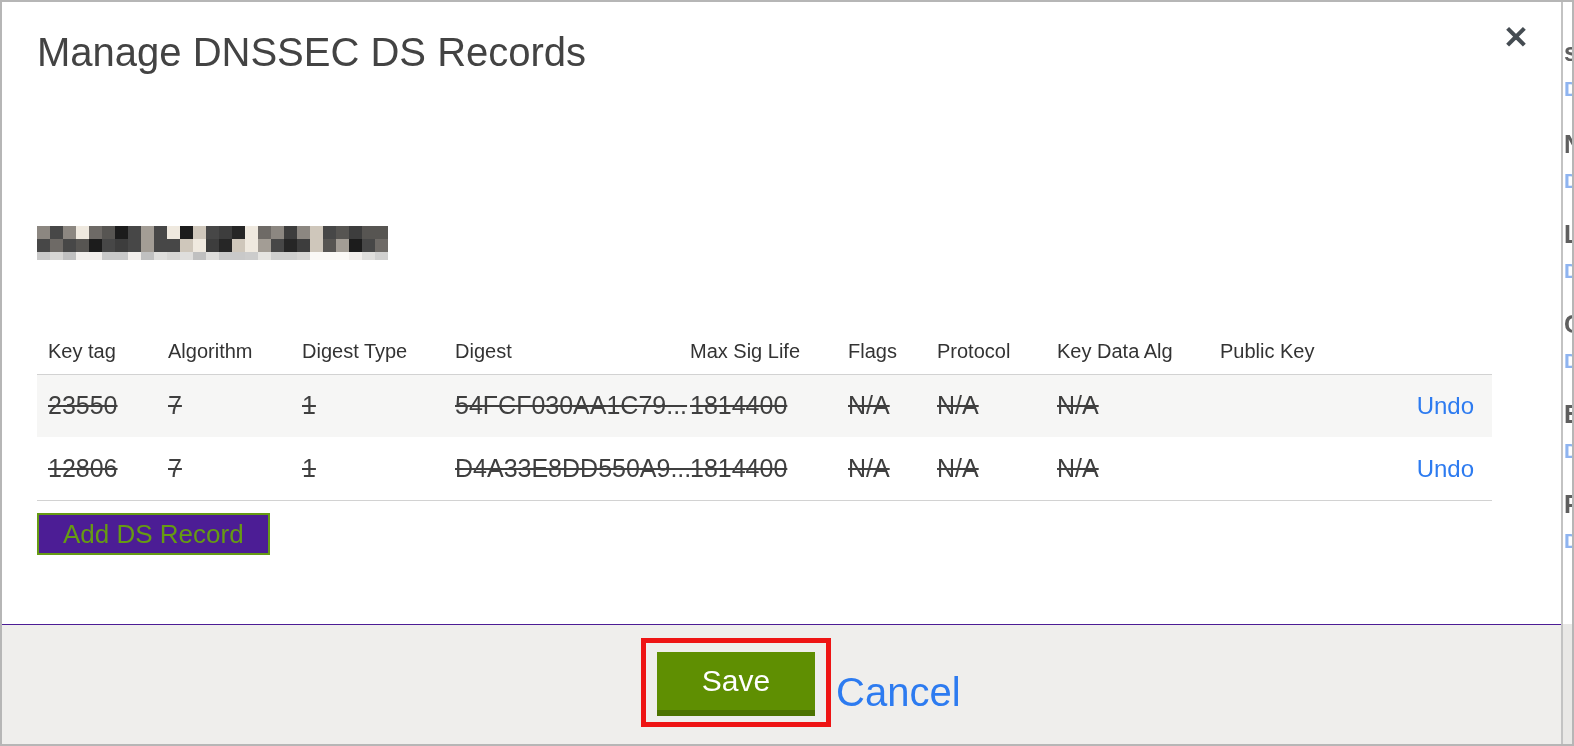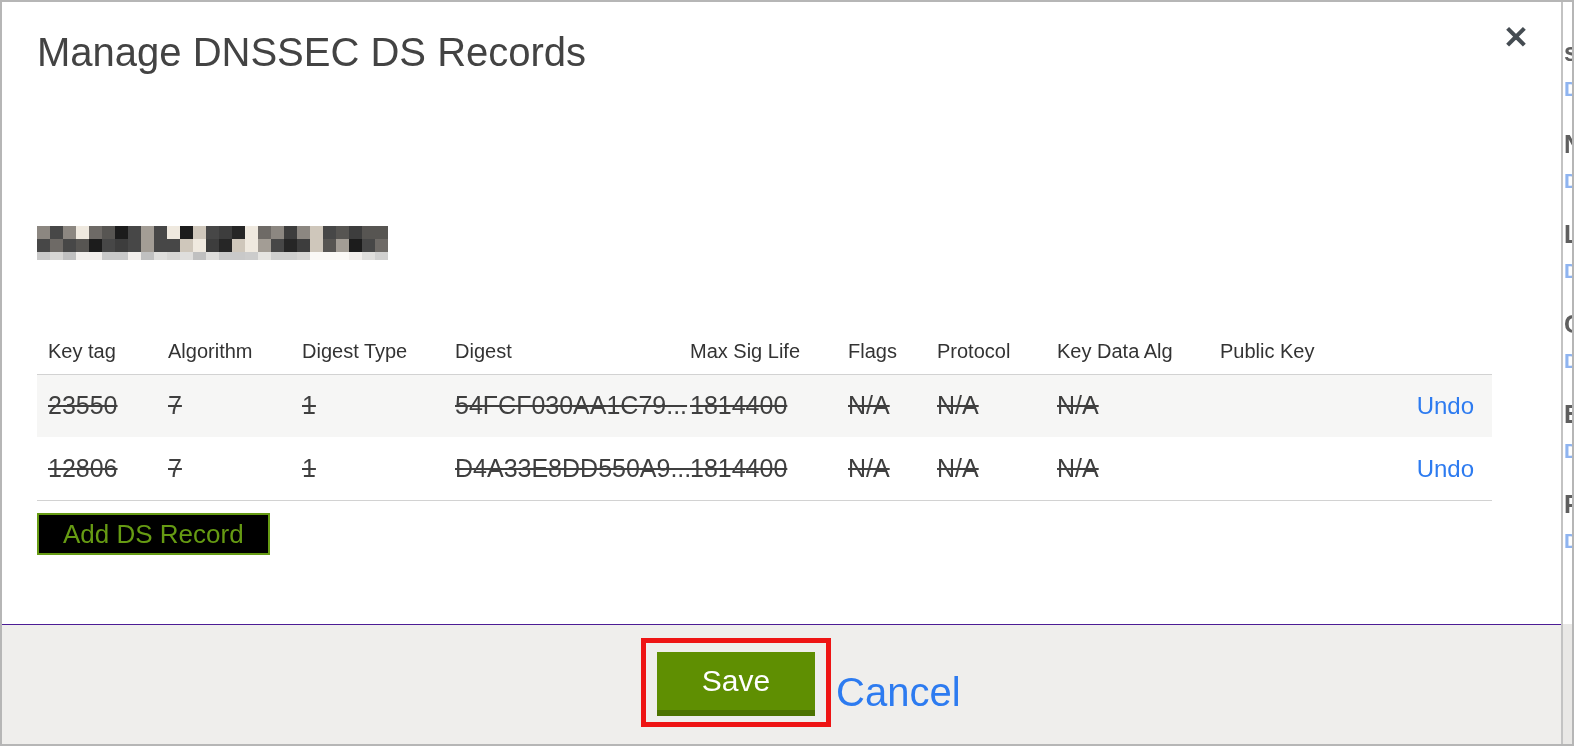--- a/index.html
+++ b/index.html
@@ -63,21 +63,21 @@
   }
   .ds-table .first { padding-left:11px; }
   .ds-table tr.stripe td { background:var(--row-stripe-gray, #f6f6f5); }
   .ds-table tr.last td { border-bottom:1px solid #d2d2d2; }
   .ds-table td.struck { text-decoration:line-through; }
   .ds-table td.action-cell { text-align:right; padding-right:18px; }
   .undo-link { color:var(--link-blue, #2d7bf0); text-decoration:none; font-size:24px; cursor:pointer; }
 
   .add-ds-btn {
     position:absolute; left:35px; top:511px; height:42px;
-    padding:0 24px; background:#000000;
+    padding:0 24px; background:#4c1d95;
     border:2px solid var(--add-button-green, #669b13);
     color:var(--add-button-green, #669b13);
     font-size:26px; cursor:pointer;
     font-family:"Liberation Sans", sans-serif;
   }
 
   .modal-footer {
     position:absolute; left:0; right:0; bottom:0; height:120px;
     background:var(--footer-gray, #efeeec);
     border-top:1px solid #4c1d95;

